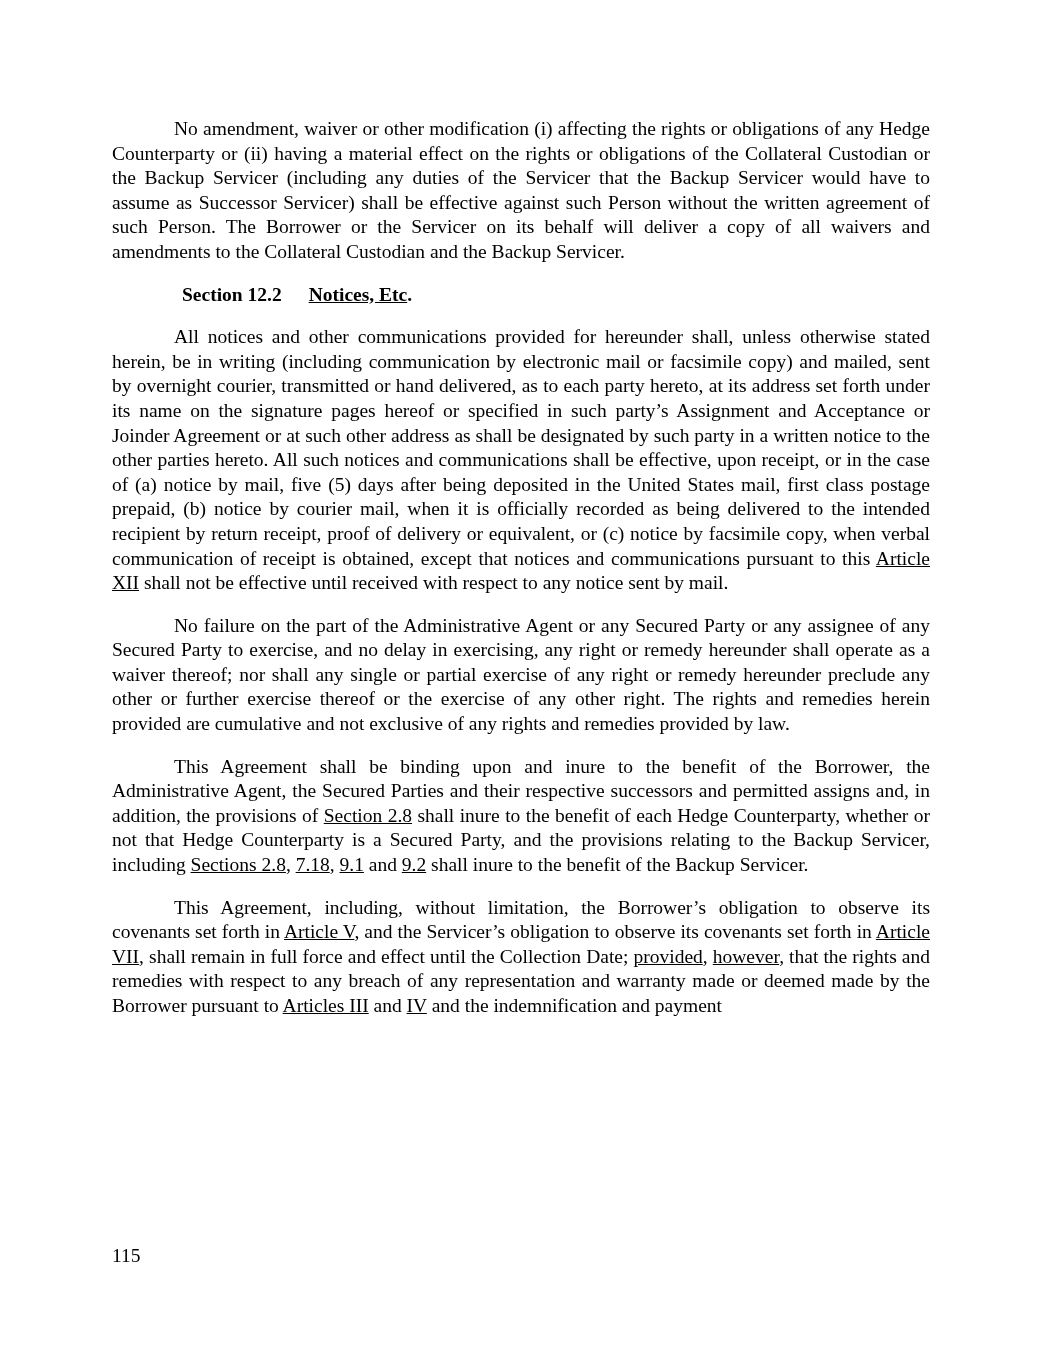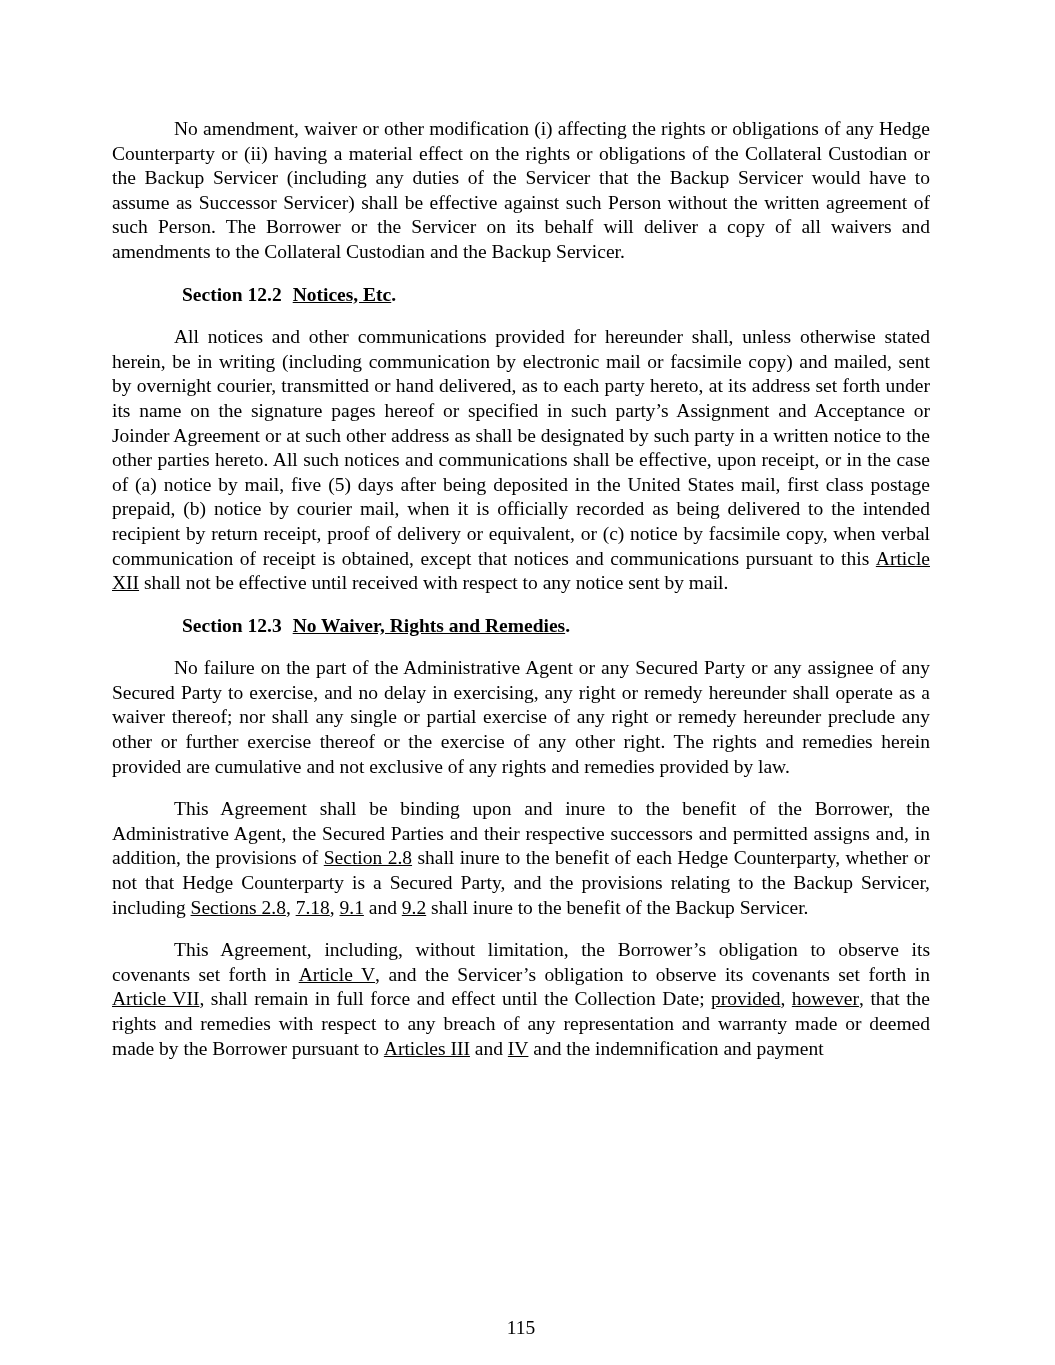--- a/index.html
+++ b/index.html
@@ -30,43 +30,40 @@
     text-indent: 62px;
   }
   p.heading {
     margin: 0 0 18px 0;
     padding-left: 70px;
     font-weight: bold;
     text-align: left;
     text-indent: 0;
   }
   .h-label {
-    margin-right: 11px;
+    margin-right: 27px;
   }
   .u {
     text-decoration: underline;
-    font-family: Liberation Serif, serif;
   }
   .page-number {
     position: absolute;
-    top: 1316px;
+    top: 1244px;
     left: 112px;
     width: 818px;
-    text-align: center;
     font-size: 19.5px;
     line-height: 24.6px;
   }
 </style>
 </head>
 <body>
 
 <div class="page">
   <div class="content" id="document-content">
       <p class="para"><span>No amendment, waiver or other modification (i) affecting the rights or obligations of any Hedge Counterparty or (ii) having a material effect on the rights or obligations of the Collateral Custodian or the Backup Servicer (including any duties of the Servicer that the Backup Servicer would have to assume as Successor Servicer) shall be effective against such Person without the written agreement of such Person.  The Borrower or the Servicer on its behalf will deliver a copy of all waivers and amendments to the Collateral Custodian and the Backup Servicer.</span></p>
       <p class="heading"><span class="h-label">Section 12.2</span><span class="h-title u">Notices, Etc</span><span>.</span></p>
       <p class="para"><span>All notices and other communications provided for hereunder shall, unless otherwise stated herein, be in writing (including communication by electronic mail or facsimile copy) and mailed, sent by overnight courier, transmitted or hand delivered, as to each party hereto, at its address set forth under its name on the signature pages hereof or specified in such party’s Assignment and Acceptance or Joinder Agreement or at such other address as shall be designated by such party in a written notice to the other parties hereto.  All such notices and communications shall be effective, upon receipt, or in the case of (a) notice by mail, five (5) days after being deposited in the United States mail, first class postage prepaid, (b) notice by courier mail, when it is officially recorded as being delivered to the intended recipient by return receipt, proof of delivery or equivalent, or (c) notice by facsimile copy, when verbal communication of receipt is obtained, except that notices and communications pursuant to this </span><span class="u">Article XII</span><span> shall not be effective until received with respect to any notice sent by mail.</span></p>
-      <p class="heading"><span class="h-label">Section 12.3</span><span class="h-title u">No Waiver, Rights and Remedies</span><span>.</span></p>
       <p class="para"><span>No failure on the part of the Administrative Agent or any Secured Party or any assignee of any Secured Party to exercise, and no delay in exercising, any right or remedy hereunder shall operate as a waiver thereof; nor shall any single or partial exercise of any right or remedy hereunder preclude any other or further exercise thereof or the exercise of any other right.  The rights and remedies herein provided are cumulative and not exclusive of any rights and remedies provided by law.</span></p>
       <p class="para"><span>This Agreement shall be binding upon and inure to the benefit of the Borrower, the Administrative Agent, the Secured Parties and their respective successors and permitted assigns and, in addition, the provisions of </span><span class="u">Section 2.8</span><span> shall inure to the benefit of each Hedge Counterparty, whether or not that Hedge Counterparty is a Secured Party, and the provisions relating to the Backup Servicer, including </span><span class="u">Sections 2.8</span><span>, </span><span class="u">7.18</span><span>, </span><span class="u">9.1</span><span> and </span><span class="u">9.2</span><span> shall inure to the benefit of the Backup Servicer.</span></p>
       <p class="para"><span>This Agreement, including, without limitation, the Borrower’s obligation to observe its covenants set forth in </span><span class="u">Article V</span><span>, and the Servicer’s obligation to observe its covenants set forth in </span><span class="u">Article VII</span><span>, shall remain in full force and effect until the Collection Date; </span><span class="u">provided</span><span>, </span><span class="u">however</span><span>, that the rights and remedies with respect to any breach of any representation and warranty made or deemed made by the Borrower pursuant to </span><span class="u">Articles III</span><span> and </span><span class="u">IV</span><span> and the indemnification and payment</span></p>
     </div>
   <div class="page-number">115</div>
 </div>
 
 </body></html>

